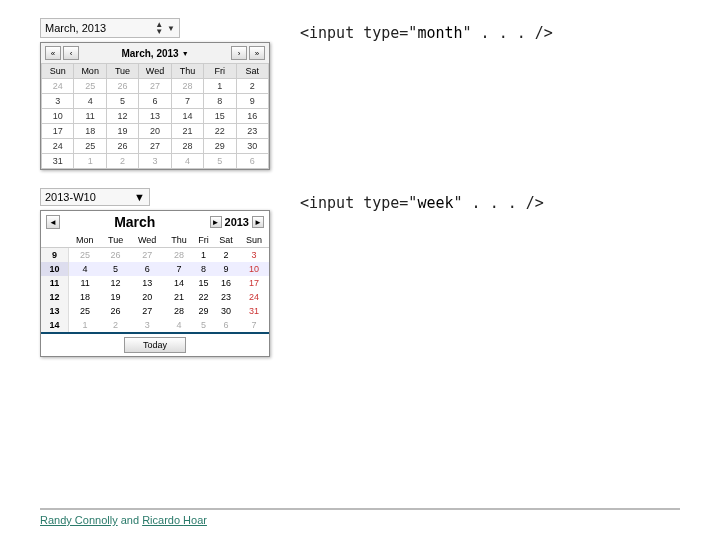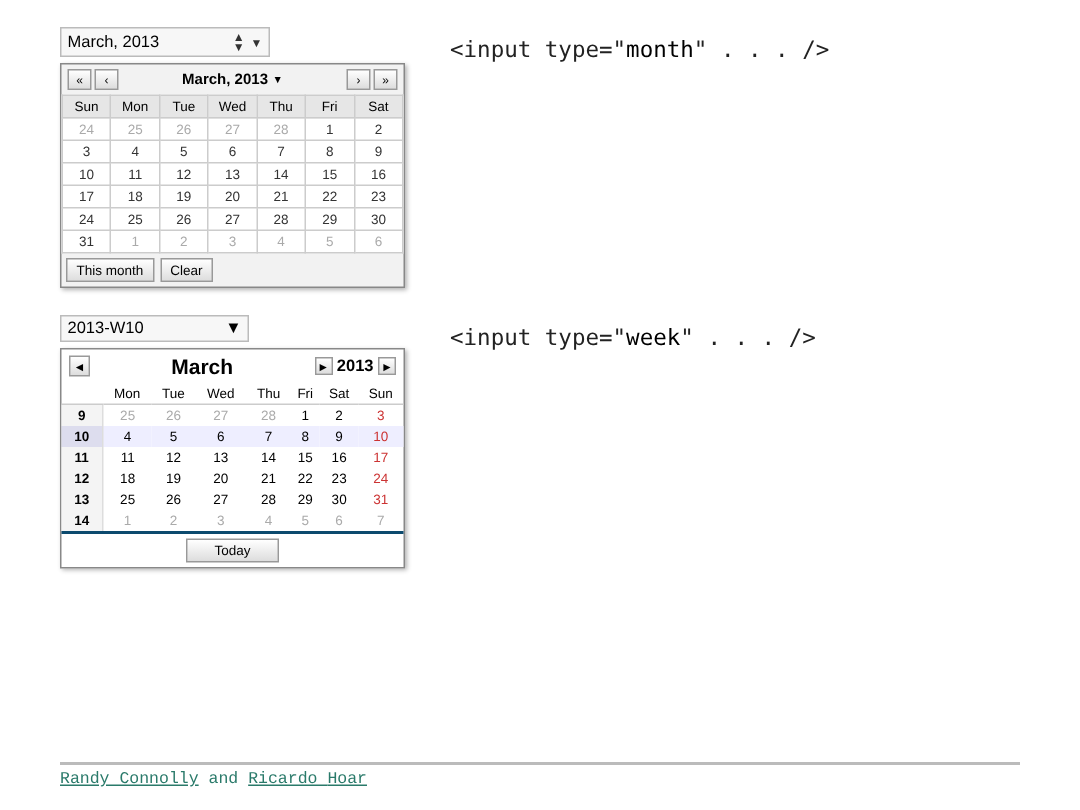--- a/index.html
+++ b/index.html
@@ -24,41 +24,41 @@
   .cal-nav .cur { font-weight:bold; font-size:10px; display:flex; align-items:center; gap:3px; }
   .cal-nav .cur .dd { font-size:7px; }
   .cal-grid { width:100%; border-collapse:collapse; background:#fff; }
   .cal-grid th { background:#e6e6e6; border:1px solid #ccc; padding:2px 0; font-weight:normal; font-size:9px; width:14.28%; text-align:center; }
   .cal-grid td { border:1px solid #ccc; padding:2px 0; text-align:center; font-size:9px; color:#333; }
   .cal-grid td.other { color:#aaa; }
   .cal-foot { display:flex; gap:4px; padding:3px; }
   .cal-foot .fbtn { border:1px solid #999; background:linear-gradient(#fff,#ddd); font-size:9px; padding:2px 6px; cursor:pointer; }
 
   
-  .week-field { display:flex; align-items:center; gap:4px; border:1px solid #bbb; background:#f7f7f7; padding:2px 4px; font-size:11px; width:126px; margin-bottom:4px; }
+  .week-field { display:flex; align-items:center; gap:4px; border:1px solid #bbb; background:#f7f7f7; padding:2px 4px; font-size:11px; width:110px; margin-bottom:4px; }
   .week-cal { border:1px solid #888; background:#fff; font-size:10px; box-shadow:1px 1px 3px rgba(0,0,0,0.3); }
   .week-head { display:flex; align-items:center; justify-content:space-between; padding:3px 5px; }
   .week-head .btn { border:1px solid #999; background:linear-gradient(#fff,#ddd); width:14px; height:14px; font-size:8px; display:flex; align-items:center; justify-content:center; cursor:pointer; }
   .week-head .mtitle { font-weight:bold; font-size:14px; flex:1; text-align:center; }
   .week-head .year { font-weight:bold; font-size:11px; display:flex; align-items:center; gap:3px; }
   .week-head .year .btn { width:12px; height:12px; }
   .week-grid { width:100%; border-collapse:collapse; }
   .week-grid th { border-bottom:1px solid #ccc; padding:2px 0; font-weight:normal; font-size:9px; text-align:center; }
   .week-grid th.wk { width:12%; }
   .week-grid td { padding:2px 0; text-align:center; font-size:9px; }
   .week-grid td.wk { font-weight:bold; background:#f4f4f4; border-right:1px solid #ddd; }
   .week-grid td.sun { color:#c33; }
   .week-grid td.other { color:#aaa; }
   .week-grid tr.selw td { background:#eef; }
   .week-grid tr.selw td.wk { background:#dde; }
   .week-foot { text-align:center; padding:3px; border-top:2px solid #0c4a6e; }
   .week-foot .today { display:inline-block; border:1px solid #999; background:linear-gradient(#fff,#ddd); font-size:9px; padding:2px 18px; cursor:pointer; }
 
   
-  .footer { position:absolute; left:40px; right:40px; bottom:14px; border-top:2px solid #bbb; padding-top:4px; display:flex; justify-content:space-between; font-size:11px; color:#2a7a6a; font-family: Liberation Mono, monospace; gap: 28px; }
+  .footer { position:absolute; left:40px; right:40px; bottom:14px; border-top:2px solid #bbb; padding-top:4px; display:flex; justify-content:space-between; font-size:11px; color:#2a7a6a; font-family: Liberation Sans, sans-serif; gap: 28px; }
   .footer .left span.u, .footer .right span.u { text-decoration: underline; }
 </style>
 </head>
 <body>
 
 <div class="slide">
 
   <div class="examples">
 
     <div class="example-row">
@@ -146,24 +146,20 @@
                   <td>31</td>
                   <td class="other">1</td>
                   <td class="other">2</td>
                   <td class="other">3</td>
                   <td class="other">4</td>
                   <td class="other">5</td>
                   <td class="other">6</td>
                 </tr>
               </tbody>
           </table>
-          <div class="cal-foot" id="month-foot">
-              <span class="fbtn">This month</span>
-              <span class="fbtn">Clear</span>
-            </div>
         </div>
       </div>
       <div class="code-col">
         <span>&lt;input type="</span><span class="attr">month</span><span>" . . . /&gt;</span>
       </div>
     </div>
 
     <div class="example-row">
       <div class="widget-col">
         <div class="week-field">

